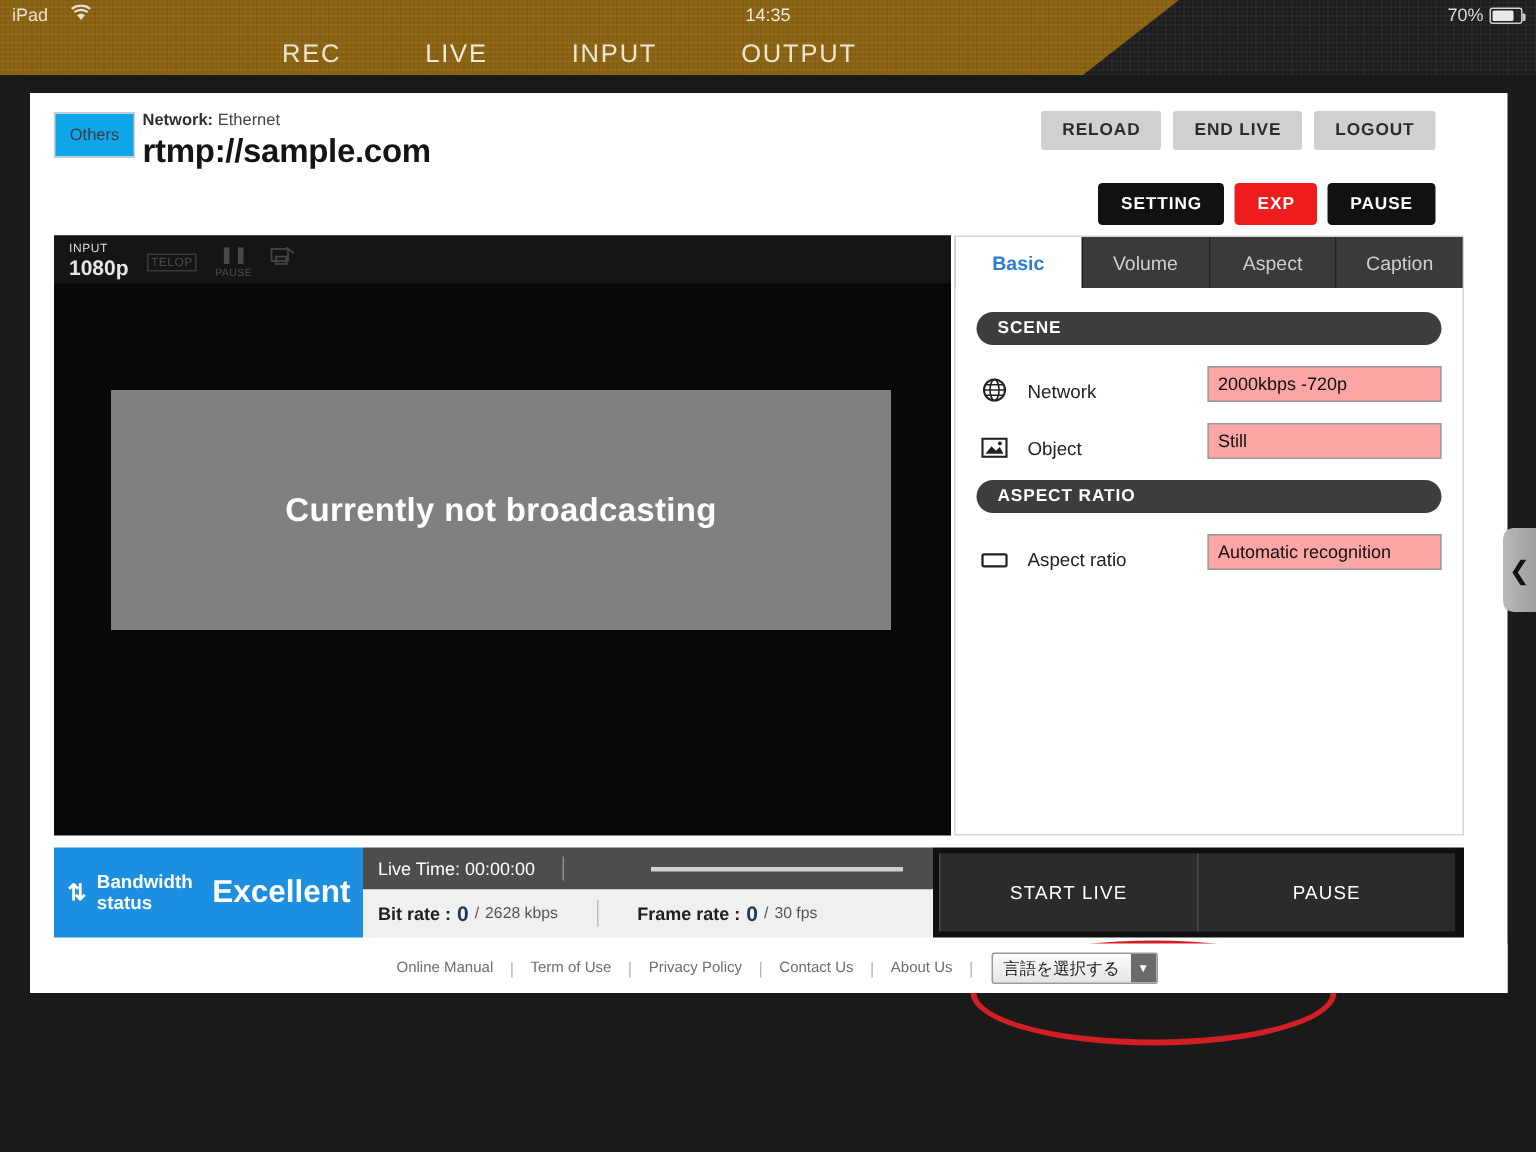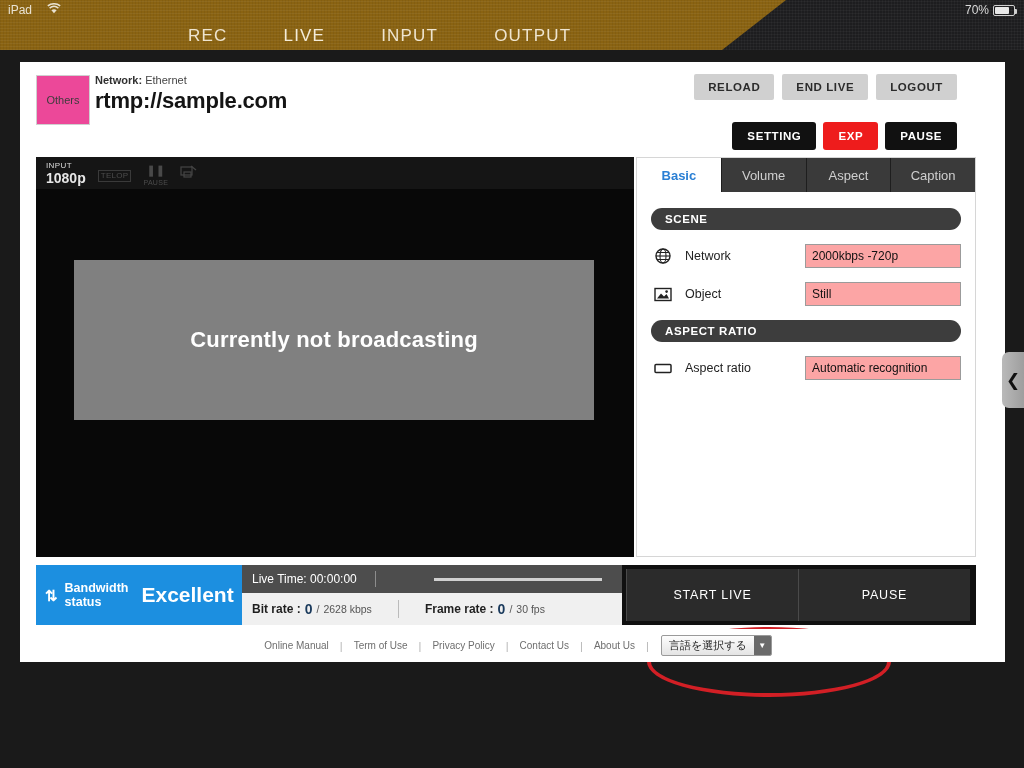--- a/index.html
+++ b/index.html
@@ -132,23 +132,23 @@
     top: 62px; left: 20px;
     width: 985px;
     height: 600px;
     background: #ffffff;
   }
 
   
   .others-badge {
     position: absolute;
     top: 13px; left: 16px;
-    width: 54px; height: 50px;
+    width: 54px; height: 30px;
     border: 1px solid #cfcfcf;
-    background: #ec4899;
+    background: #0ea5e9;
     display: flex; align-items: center; justify-content: center;
     font-size: 11px;
     color: #3c3c3c;
     box-sizing: border-box;
   }
   .net-label {
     position: absolute;
     top: 12px; left: 75px;
     font-size: 11px;
     color: #303030;
@@ -294,21 +294,21 @@
     color: #fff;
     font-size: 11.5px;
     font-weight: 700;
     letter-spacing: .6px;
     padding: 5px 14px;
     border-radius: 11px;
     margin-bottom: 14px;
   }
   .field-row {
     display: flex;
-    align-items: center;
+    align-items: flex-end;
     margin-bottom: 14px;
   }
   .fi-icon {
     width: 24px;
     display: flex; align-items: center; justify-content: center;
     color: #222;
     margin-right: 10px;
   }
   .fi-label {
     font-size: 12.5px;
@@ -485,20 +485,21 @@
       <span>iPad</span>
       <span class="wifi-icon">
         <svg width="14" height="11" viewBox="0 0 14 11">
           <path d="M7 10.3 L4.4 7.2 a4.4 4.4 0 0 1 5.2 0 Z" fill="#e9e2d2"></path>
           <path d="M2.6 5.1 a7 7 0 0 1 8.8 0" stroke="#e9e2d2" stroke-width="1.5" fill="none"></path>
           <path d="M0.8 2.9 a10 10 0 0 1 12.4 0" stroke="#e9e2d2" stroke-width="1.5" fill="none"></path>
         </svg>
       </span>
     </div>
 
+    <div class="sb-time">14:35</div>
 
     <div class="sb-right">
       <span>70%</span>
       <span class="battery">
           <i></i>
         </span>
     </div>
 
     <div class="nav">
       <div class="nav-item">REC</div>

